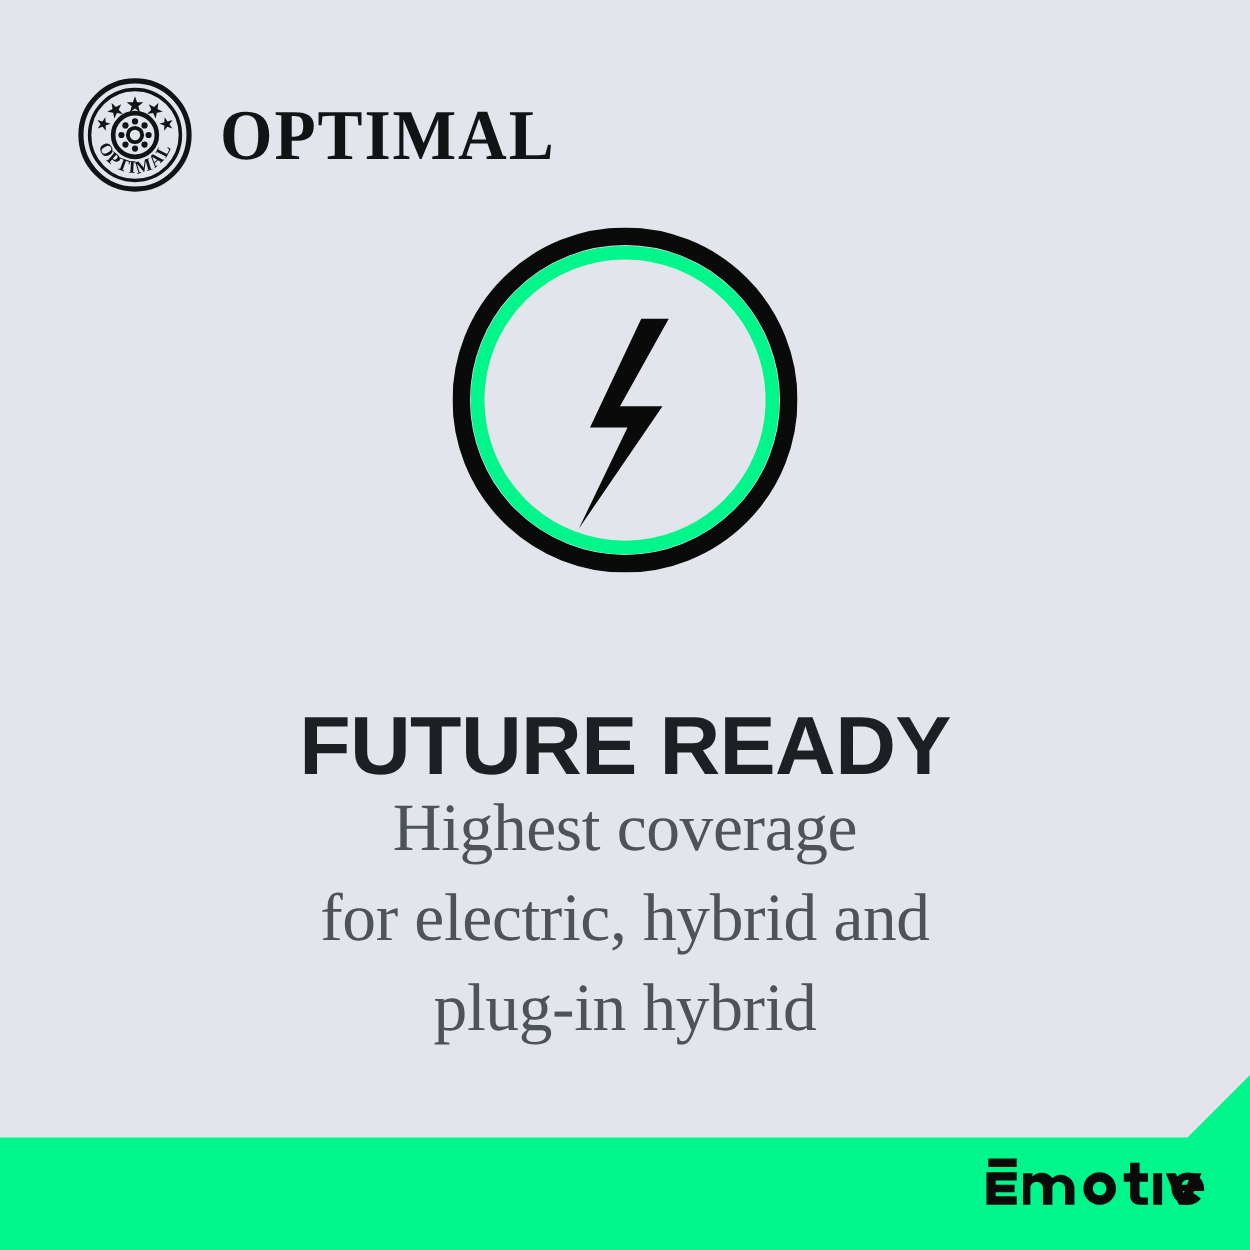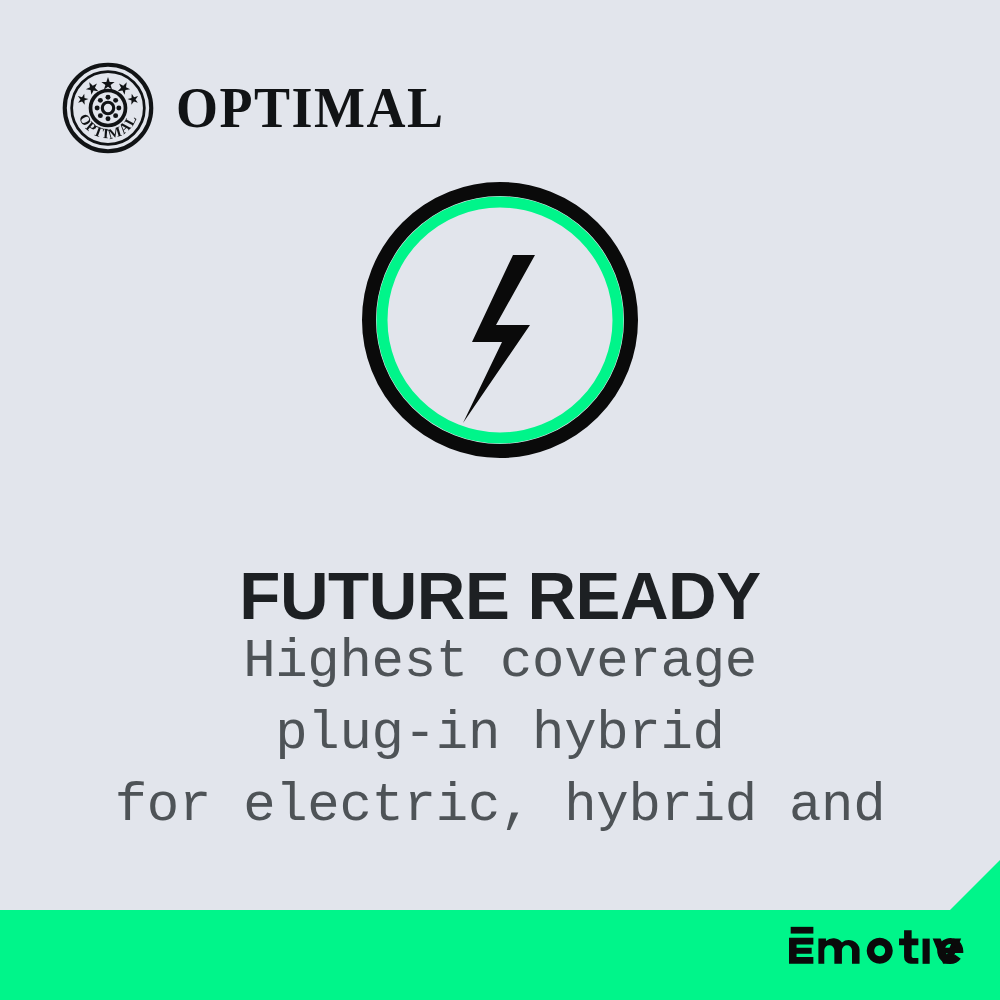--- a/index.html
+++ b/index.html
@@ -79,21 +79,21 @@
     line-height: 1.05;
     transform: scaleX(1.02);
   }
 
   .subcopy {
     position: absolute;
     left: 0;
     top: 626px;
     width: 1000px;
     text-align: center;
-    font-family: Liberation Mono, monospace;
+    font-family: Liberation Serif, serif;
     font-weight: 300;
     font-size: 54px;
     line-height: 72px;
     color: #4e5357;
     letter-spacing: -0.3px;
   }
   .subcopy .line {
     display: block;
     white-space: nowrap;
   }
@@ -184,22 +184,22 @@
       <circle cx="138" cy="138" r="118" fill="none" stroke="#00f58a" stroke-width="11"></circle>
 
       <path d="M 151,73 L 110,160 L 140,160 L 101,241 L 168,143 L 134,143 L 173,73 Z" fill="#0a0a0a"></path>
     </svg>
   </div>
 
   <h1 class="headline">FUTURE READY</h1>
 
   <div class="subcopy">
     <span class="line">Highest coverage</span>
+    <span class="line">for electric, hybrid and</span>
     <span class="line">plug-in hybrid</span>
-    <span class="line">for electric, hybrid and</span>
   </div>
 
   <div class="footer-band">
     <div class="footer-logo">
       <svg viewBox="0 0 420 100" xmlns="http://www.w3.org/2000/svg" aria-hidden="true">
         <g fill="#0a0a0a">
 
           <rect x="4" y="2" width="54" height="16"></rect>
           <path d="M0,28 H58 V44 H18 V52 H54 V66 H18 V74 H58 V90 H0 Z"></path>
 

